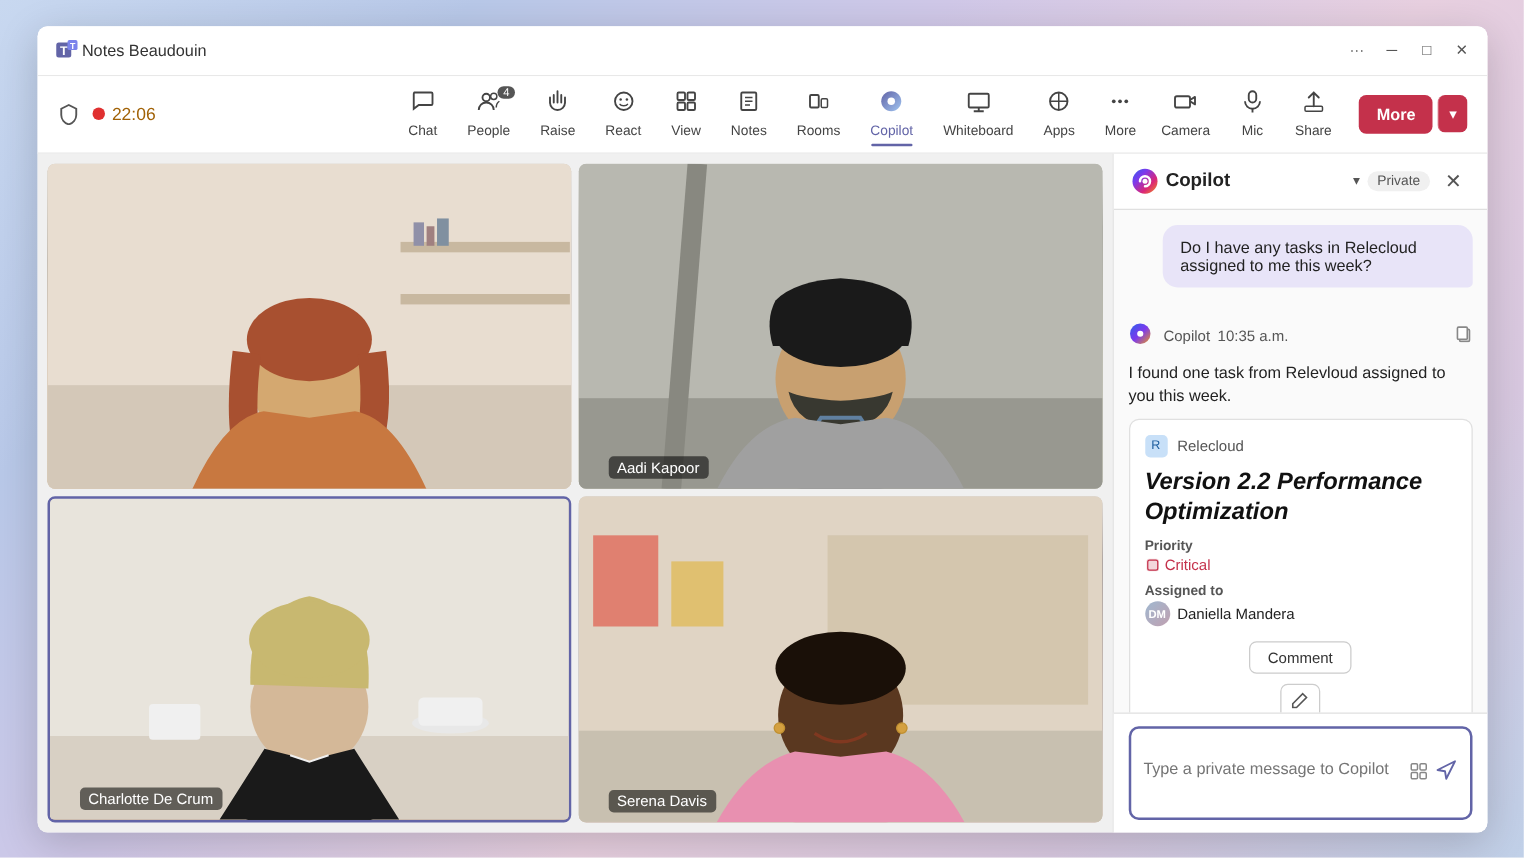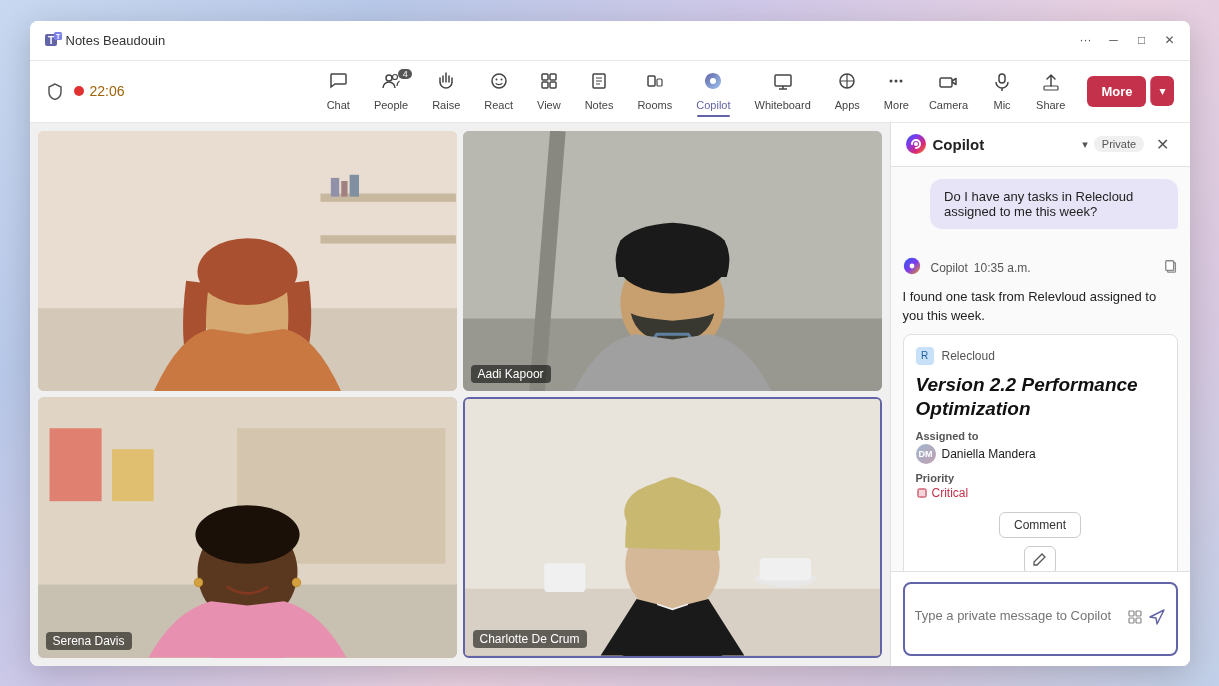--- a/index.html
+++ b/index.html
@@ -195,21 +195,21 @@
       border-radius: 6px;
       overflow: hidden;
       position: relative;
     }
     .video-tile.active-speaker {
       border: 2px solid #6264a7;
     }
     .participant-name {
       position: absolute;
       bottom: 8px;
-      left: 8px;
+      left: 24px;
       background: rgba(0,0,0,0.55);
       color: #fff;
       font-size: 12px;
       padding: 2px 7px;
       border-radius: 4px;
     }
     
     .copilot-panel {
       width: 300px;
       background: #fafafa;
@@ -717,50 +717,20 @@
 
           <path d="M170 175 Q175 200 210 205 Q245 200 250 175 Q240 180 210 182 Q180 180 170 175Z" fill="#383830"></path>
 
           <path d="M185 210 L195 195 L225 195 L235 210" stroke="#6080a0" stroke-width="3" fill="none"></path>
 
           <path d="M115 250 Q140 200 175 195 L210 200 L245 195 Q280 200 305 250 Z" fill="#a0a0a0"></path>
         </svg>
         <div class="participant-name">Aadi Kapoor</div>
       </div>
 
-      <div class="video-tile tile-3">
-        <svg width="100%" height="100%" viewBox="0 0 420 250" preserveAspectRatio="xMidYMid slice">
-
-          <rect width="420" height="250" fill="#e0d4c4"></rect>
-          <rect x="0" y="180" width="420" height="70" fill="#c8c0b0"></rect>
-
-          <rect x="20" y="30" width="50" height="70" fill="#e08070"></rect>
-          <rect x="80" y="50" width="40" height="50" fill="#e0c070"></rect>
-
-          <rect x="200" y="30" width="200" height="130" fill="#c8b898" opacity="0.5"></rect>
-
-          <ellipse cx="210" cy="320" rx="95" ry="75" fill="#e890b0"></ellipse>
-
-          <rect x="200" y="188" width="20" height="22" fill="#5a3820"></rect>
-
-          <ellipse cx="210" cy="168" rx="48" ry="50" fill="#5a3820"></ellipse>
-
-          <ellipse cx="210" cy="132" rx="50" ry="28" fill="#1a1008"></ellipse>
-
-          <circle cx="163" cy="178" r="4" fill="#d4a040" stroke="#c09030" stroke-width="1"></circle>
-
-          <circle cx="257" cy="178" r="4" fill="#d4a040" stroke="#c09030" stroke-width="1"></circle>
-
-          <path d="M190 182 Q210 195 230 182" stroke="#803820" stroke-width="2.5" fill="none"></path>
-
-          <path d="M115 250 Q140 205 175 196 L210 200 L245 196 Q280 205 305 250 Z" fill="#e890b0"></path>
-        </svg>
-        <div class="participant-name">Serena Davis</div>
-      </div>
-
       <div class="video-tile tile-4 active-speaker">
         <svg width="100%" height="100%" viewBox="0 0 420 250" preserveAspectRatio="xMidYMid slice">
 
           <rect width="420" height="250" fill="#e8e4dc"></rect>
           <rect x="0" y="185" width="420" height="65" fill="#d8d0c4"></rect>
 
           <ellipse cx="320" cy="175" rx="30" ry="8" fill="#e8e8e8"></ellipse>
           <rect x="295" y="155" width="50" height="22" rx="4" fill="#f0f0f0"></rect>
           <rect x="85" y="160" width="40" height="28" rx="3" fill="#f0f0f0"></rect>
 
@@ -772,20 +742,50 @@
 
           <ellipse cx="210" cy="162" rx="46" ry="48" fill="#d4b898"></ellipse>
 
           <path d="M164 145 Q163 110 175 95 Q195 78 210 76 Q225 78 245 95 Q258 110 256 148" fill="#c8b870"></path>
           <ellipse cx="210" cy="110" rx="47" ry="30" fill="#c8b870"></ellipse>
 
           <path d="M140 250 L175 195 L195 200 L210 205 L225 200 L245 195 L280 250Z" fill="#1a1a1a"></path>
           <path d="M195 200 L210 205 L225 200" stroke="#f0f0f0" stroke-width="1.5" fill="none"></path>
         </svg>
         <div class="participant-name">Charlotte De Crum</div>
+      </div>
+
+      <div class="video-tile tile-3">
+        <svg width="100%" height="100%" viewBox="0 0 420 250" preserveAspectRatio="xMidYMid slice">
+
+          <rect width="420" height="250" fill="#e0d4c4"></rect>
+          <rect x="0" y="180" width="420" height="70" fill="#c8c0b0"></rect>
+
+          <rect x="20" y="30" width="50" height="70" fill="#e08070"></rect>
+          <rect x="80" y="50" width="40" height="50" fill="#e0c070"></rect>
+
+          <rect x="200" y="30" width="200" height="130" fill="#c8b898" opacity="0.5"></rect>
+
+          <ellipse cx="210" cy="320" rx="95" ry="75" fill="#e890b0"></ellipse>
+
+          <rect x="200" y="188" width="20" height="22" fill="#5a3820"></rect>
+
+          <ellipse cx="210" cy="168" rx="48" ry="50" fill="#5a3820"></ellipse>
+
+          <ellipse cx="210" cy="132" rx="50" ry="28" fill="#1a1008"></ellipse>
+
+          <circle cx="163" cy="178" r="4" fill="#d4a040" stroke="#c09030" stroke-width="1"></circle>
+
+          <circle cx="257" cy="178" r="4" fill="#d4a040" stroke="#c09030" stroke-width="1"></circle>
+
+          <path d="M190 182 Q210 195 230 182" stroke="#803820" stroke-width="2.5" fill="none"></path>
+
+          <path d="M115 250 Q140 205 175 196 L210 200 L245 196 Q280 205 305 250 Z" fill="#e890b0"></path>
+        </svg>
+        <div class="participant-name">Serena Davis</div>
       </div>
     </div>
 
     <div class="copilot-panel">
 
       <div class="copilot-header">
         <div class="copilot-logo">
           <svg width="22" height="22" viewBox="0 0 22 22" fill="none">
             <defs>
               <linearGradient id="cg1" x1="0" y1="0" x2="22" y2="22" gradientUnits="userSpaceOnUse">
@@ -836,34 +836,34 @@
           </div>
           <p class="copilot-response-text">I found one task from Relevloud assigned to you this week.</p>
 
           <div class="task-card">
             <div class="task-card-header">
               <div class="task-card-app-icon">R</div>
               <span>Relecloud</span>
             </div>
             <div class="task-title">Version 2.2 Performance Optimization</div>
             <div class="task-field">
-              <span class="task-field-label">Assigned to</span>
-              <div class="assigned-to">
-                <div class="avatar-small">DM</div>
-                <span>Daniella Mandera</span>
-              </div>
-            </div>
-            <div class="task-field">
               <span class="task-field-label">Priority</span>
               <div class="priority-critical">
                 <svg width="12" height="12" viewBox="0 0 12 12" fill="none">
                     <rect x="1" y="1" width="10" height="10" rx="2" fill="#c4314b" opacity="0.2"></rect>
                     <rect x="2" y="2" width="8" height="8" rx="1.5" stroke="#c4314b" stroke-width="1" fill="none"></rect>
                   </svg>
                 <span>Critical</span>
+              </div>
+            </div>
+            <div class="task-field">
+              <span class="task-field-label">Assigned to</span>
+              <div class="assigned-to">
+                <div class="avatar-small">DM</div>
+                <span>Daniella Mandera</span>
               </div>
             </div>
             <div class="task-actions">
               <button class="comment-btn">Comment</button>
               <button class="edit-btn">
                 <svg width="14" height="14" viewBox="0 0 14 14" fill="none">
                     <path d="M9 2l3 3-8 8H1v-3L9 2z" stroke="#555" stroke-width="1.3" fill="none"></path>
                   </svg>
               </button>
             </div>

